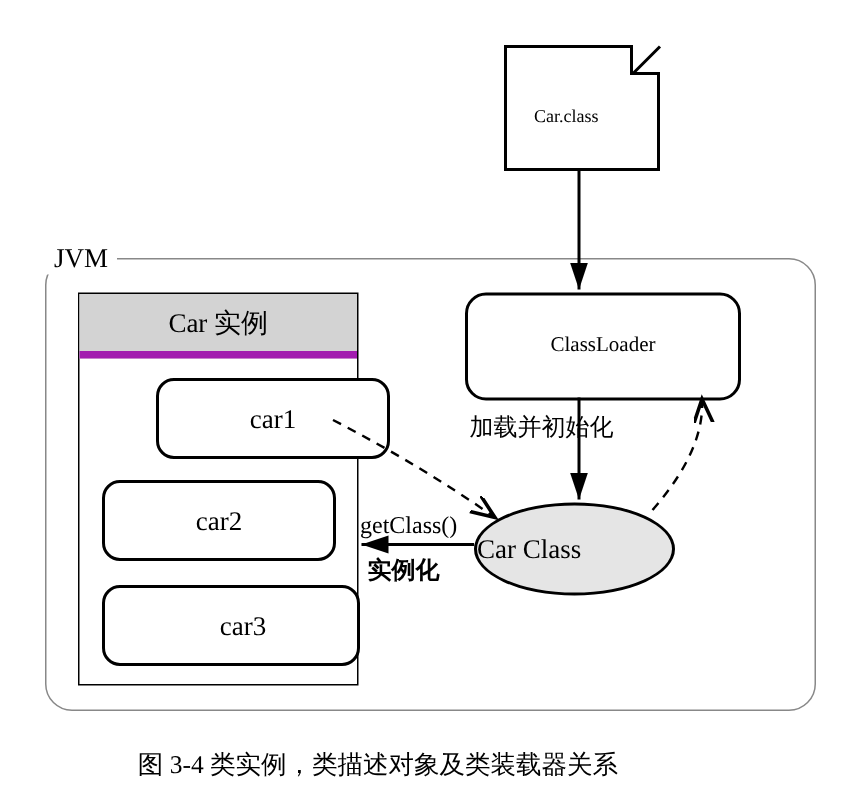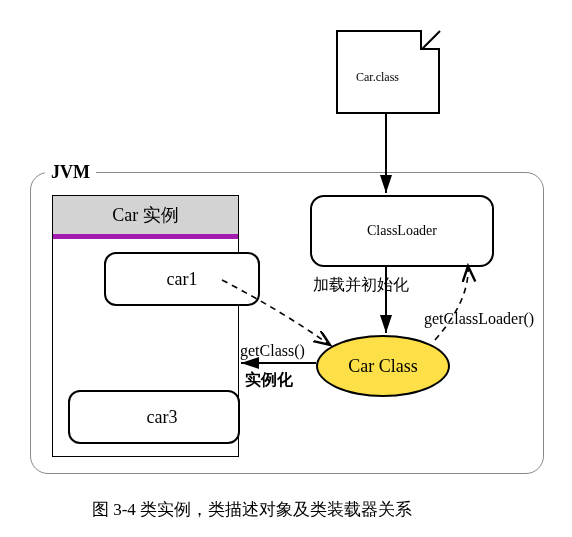--- a/index.html
+++ b/index.html
@@ -65,26 +65,25 @@
   position: absolute;
   left: 30px;
   top: 172px;
   width: 512px;
   height: 300px;
   border: 1px solid #888;
   border-radius: 18px;
 }
 .jvm-label {
   position: absolute;
-  left: 45px;
+  left: 30px;
   top: 162px;
   background: #fff;
   padding: 0 6px;
   font-size: 18px;
-  font-weight: bold;
 }
 .instances-box {
   position: absolute;
   left: 52px;
   top: 195px;
   width: 185px;
   height: 260px;
   border: 1px solid #000;
 }
 .instances-header {
@@ -124,22 +123,21 @@
   font-size: 14px;
 }
 .carclass-ellipse {
   position: absolute;
   left: 316px;
   top: 335px;
   width: 130px;
   height: 58px;
   border: 2px solid #000;
   border-radius: 50%;
-  background: #fde047;
-  text-align: center;
+  background: #e5e5e5;
   line-height: 58px;
   font-size: 18px;
 }
 .caption {
   position: absolute;
   left: 0;
   top: 498px;
   width: 504px;
   text-align: center;
   font-size: 17px;
@@ -169,29 +167,29 @@
     <div class="file-label">Car.class</div>
   </div>
 
   <div class="jvm-box"></div>
   <div class="jvm-label">JVM</div>
 
   <div class="instances-box">
     <div class="instances-header">Car 实例</div>
   </div>
   <div class="car-item car1">car1</div>
+  <div class="car-item car2">car2</div>
   <div class="car-item car3">car3</div>
 
   <div class="classloader-box">ClassLoader</div>
 
   <div class="carclass-ellipse">Car Class</div>
 
   <div class="edge-label" style="left:313px; top:275px;">加载并初始化</div>
   <div class="edge-label" style="left:240px; top:298px;margin-top:44px;">getClass()</div>
-  <div class="edge-label" style="left:424px; top:310px;">getClassLoader()</div>
   <div class="edge-label" style="left:245px; top:370px;font-weight:bold;">实例化</div>
 
   <svg class="overlay">
     <defs>
       <marker id="arrow" markerWidth="10" markerHeight="10" refX="9" refY="3" orient="auto" markerUnits="strokeWidth">
         <path d="M0,0 L0,6 L9,3 z" fill="#000"></path>
       </marker>
       <marker id="arrow-open" markerWidth="12" markerHeight="12" refX="10" refY="4" orient="auto" markerUnits="strokeWidth">
         <path d="M0,0 L10,4 L0,8" fill="none" stroke="#000" stroke-width="1.5"></path>
       </marker>

